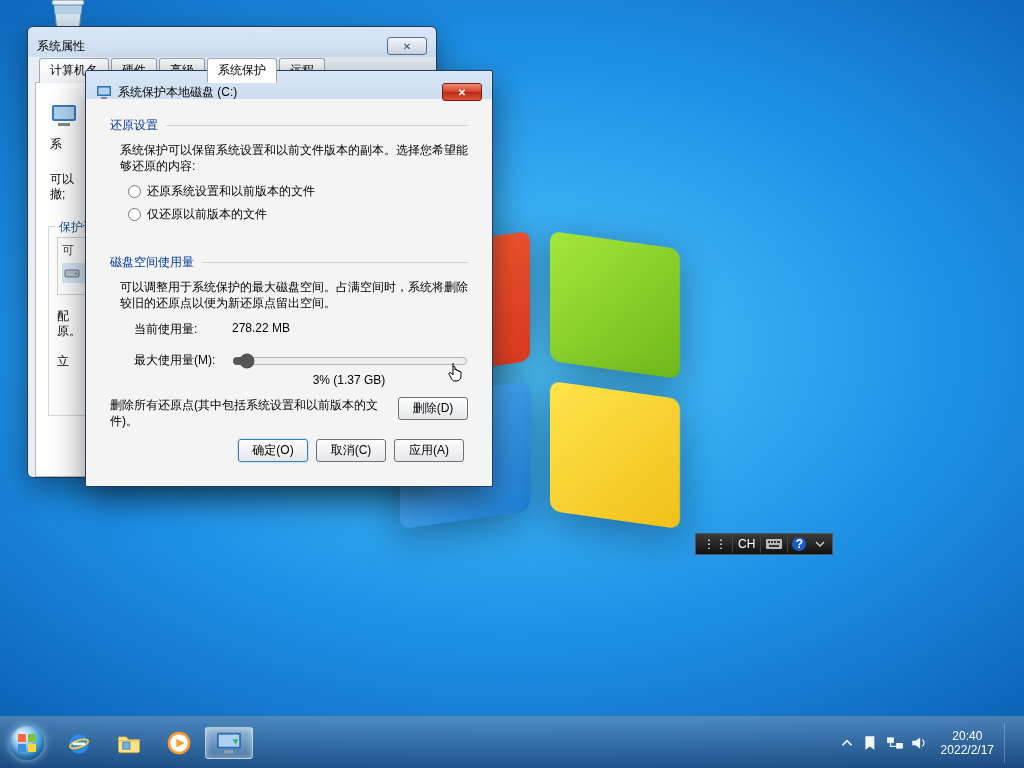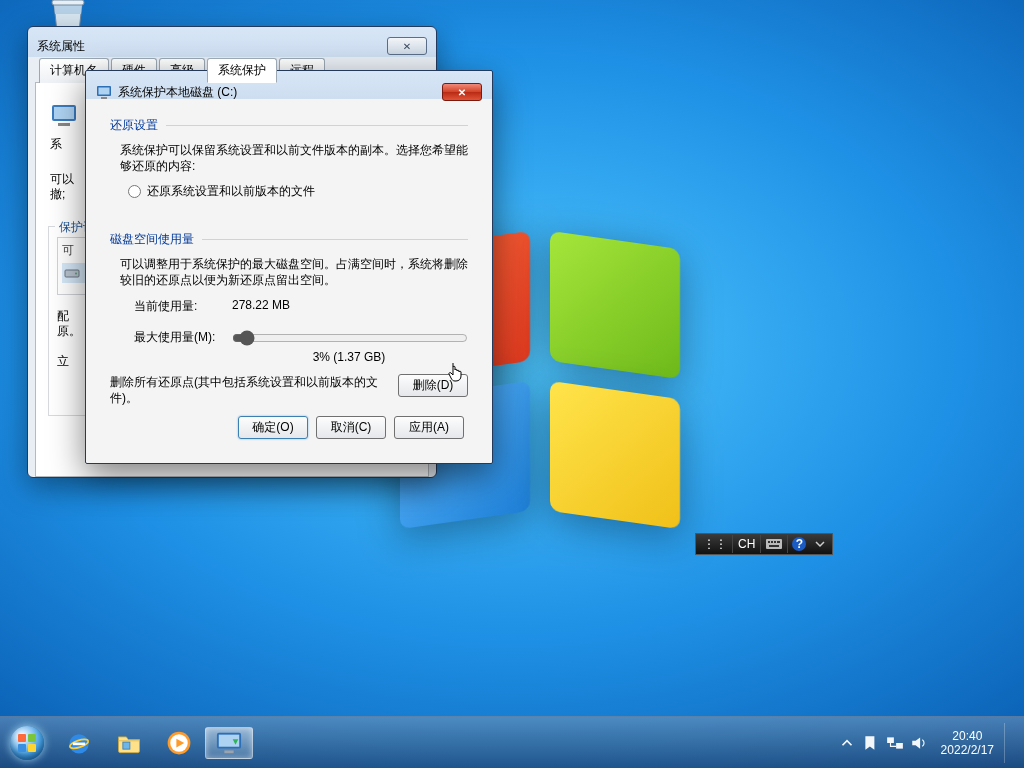--- a/index.html
+++ b/index.html
@@ -159,20 +159,24 @@
   <div class="content">
     <div class="group-head">
         <span>还原设置</span>
         <hr>
       </div>
     <p>系统保护可以保留系统设置和以前文件版本的副本。选择您希望能够还原的内容:</p>
     <label class="radio-row">
       <input type="radio" name="rs" style="">
         <span>还原系统设置和以前版本的文件</span>
     </label>
+    <label class="radio-row">
+      <input type="radio" name="rs" style="">
+        <span>仅还原以前版本的文件</span>
+    </label>
 
     <div class="group-head" style="margin-top:28px">
         <span>磁盘空间使用量</span>
         <hr>
       </div>
     <p>可以调整用于系统保护的最大磁盘空间。占满空间时，系统将删除较旧的还原点以便为新还原点留出空间。</p>
     <div class="kv" style="margin-top:0">
       <span class="k">当前使用量:</span>
       <span>278.22 MB</span>
     </div>

